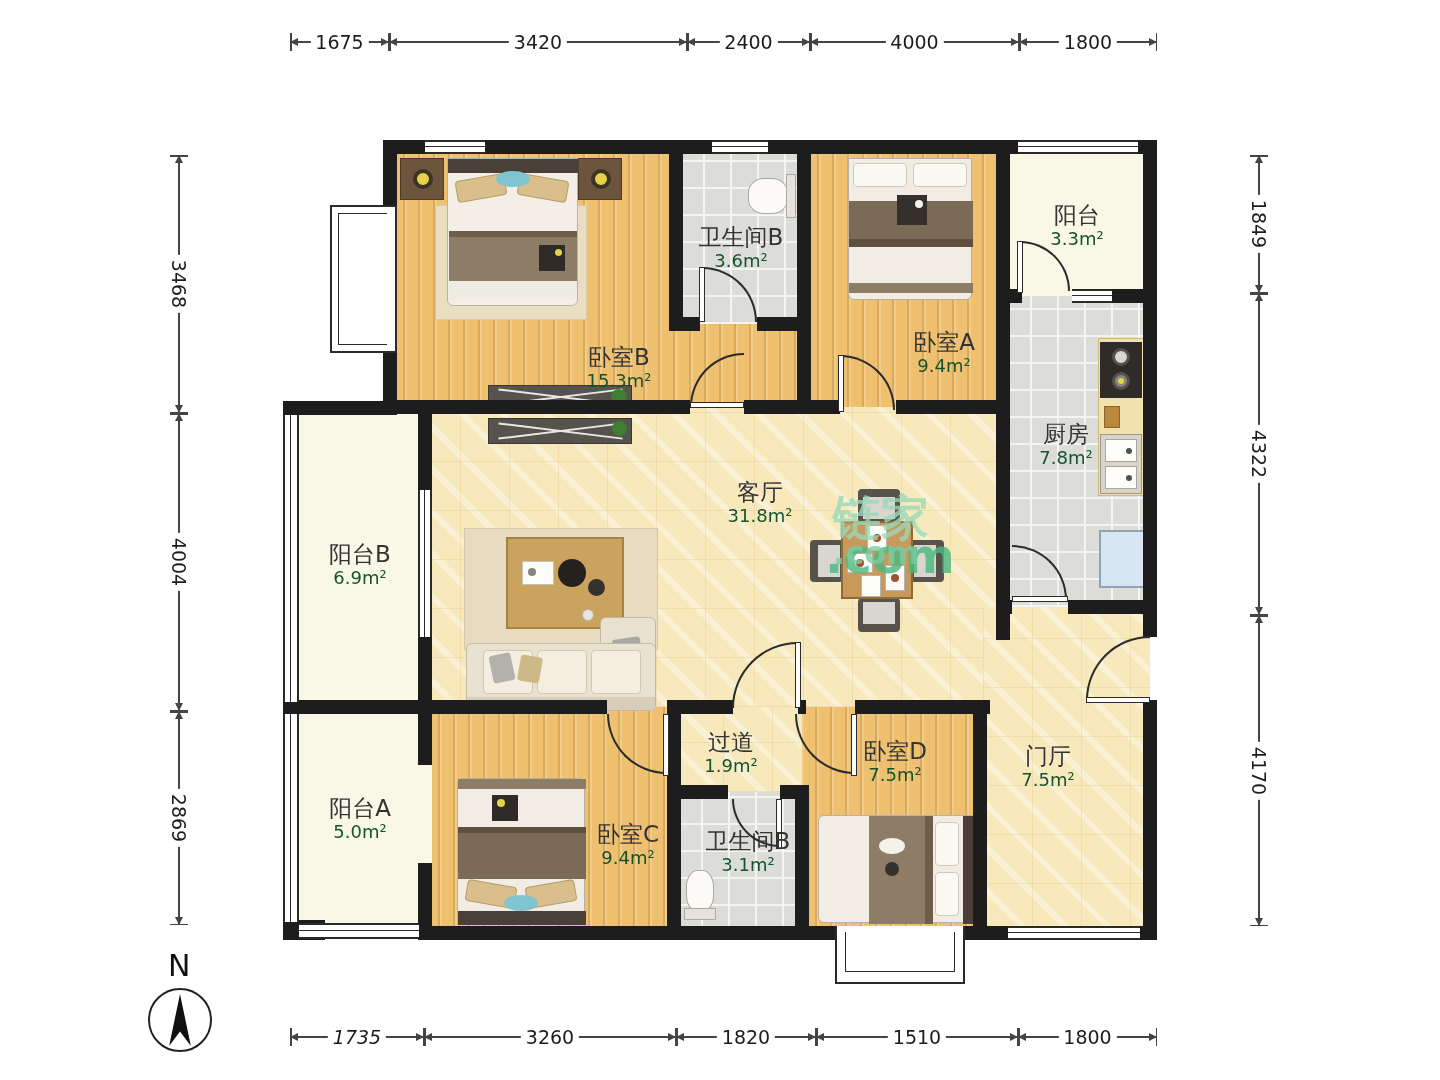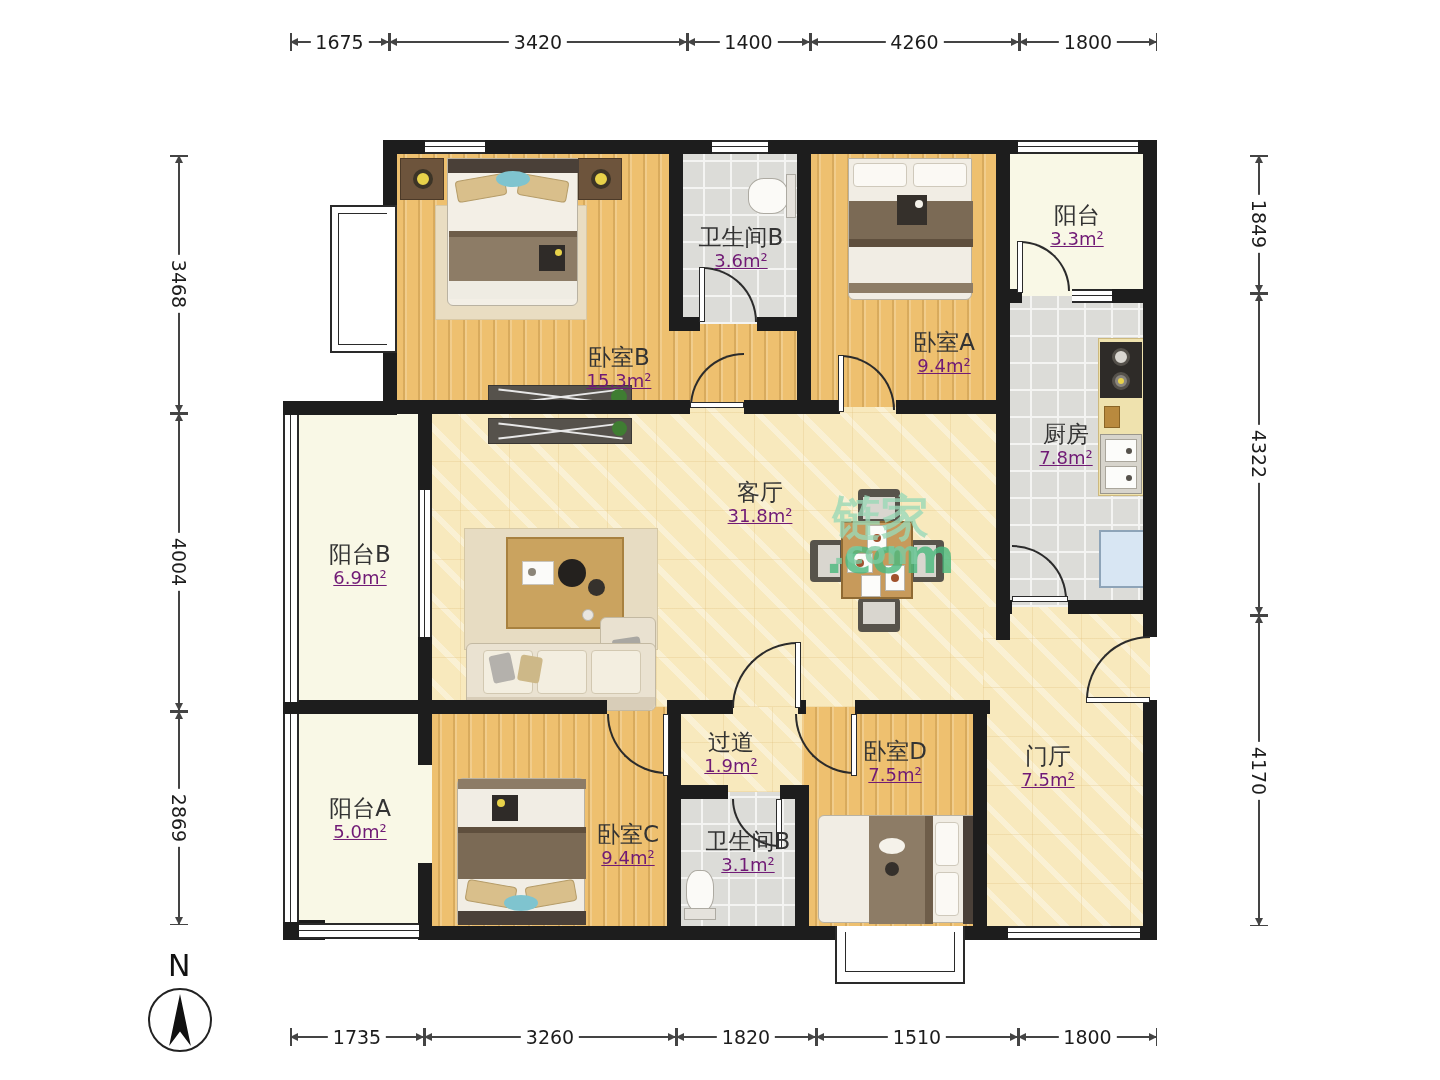--- a/index.html
+++ b/index.html
@@ -19,21 +19,21 @@
   .bay i{position:absolute;border:1px solid #2a2a2a;background:#fff;}
   
   .arc{position:absolute;z-index:26;background:transparent;border:2px solid #2b2b2b;}
   .arc-tr{border-left:none;border-bottom:none;border-top-right-radius:100%;}
   .arc-tl{border-right:none;border-bottom:none;border-top-left-radius:100%;}
   .arc-bl{border-right:none;border-top:none;border-bottom-left-radius:100%;}
   .leaf{position:absolute;background:#fff;border:1px solid #2b2b2b;z-index:27;}
   
   .rlabel{position:absolute;z-index:50;transform:translate(-50%,-50%);text-align:center;color:#333;white-space:nowrap;}
   .rlabel .nm{font-size:23px;line-height:1.15;display:block;}
-  .rlabel .ar{font-size:18px;line-height:1.2;display:block;color:#701a75;text-decoration:underline;}
+  .rlabel .ar{font-size:18px;line-height:1.2;display:block;color:#14532d;}
   
   .dim{position:absolute;z-index:60;color:#1c1c1c;}
   .dim-h{height:18px;}
   .dim-h .ln{position:absolute;left:1px;right:1px;top:8px;height:1.5px;background:#444;}
   .dim-h .tk{position:absolute;top:0;width:1.5px;height:18px;background:#444;}
   .dim-h::before{content:"";position:absolute;left:0;top:5px;border:4px solid transparent;border-right:8px solid #444;border-left:none;}
   .dim-h::after{content:"";position:absolute;right:0;top:5px;border:4px solid transparent;border-left:8px solid #444;border-right:none;}
   .dim-h span{position:absolute;left:50%;top:9px;transform:translate(-50%,-50%);background:#fff;padding:0 5px;font-size:19px;}
   .dim-v{width:18px;}
   .dim-v .ln{position:absolute;top:1px;bottom:1px;left:8px;width:1.5px;background:#444;}
@@ -354,36 +354,36 @@
   <div class="dim dim-h" style="left:389px;top:33px;width:298px;">
       <i class="ln"></i>
       <i class="tk" style="left:0;"></i>
       <i class="tk" style="right:0;"></i>
       <span>3420</span>
     </div>
   <div class="dim dim-h" style="left:687px;top:33px;width:123px;">
       <i class="ln"></i>
       <i class="tk" style="left:0;"></i>
       <i class="tk" style="right:0;"></i>
-      <span>1400</span>
+      <span>2400</span>
     </div>
   <div class="dim dim-h" style="left:810px;top:33px;width:209px;">
       <i class="ln"></i>
       <i class="tk" style="left:0;"></i>
       <i class="tk" style="right:0;"></i>
-      <span>4260</span>
+      <span>4000</span>
     </div>
   <div class="dim dim-h" style="left:1019px;top:33px;width:138px;">
       <i class="ln"></i>
       <i class="tk" style="left:0;"></i>
       <i class="tk" style="right:0;"></i>
       <span>1800</span>
     </div>
 
-  <div class="dim dim-h" style="left:290px;top:1028px;width:134px;">
+  <div class="dim dim-h" style="left:290px;top:1028px;width:134px;font-style:italic;">
       <i class="ln"></i>
       <i class="tk" style="left:0;"></i>
       <i class="tk" style="right:0;"></i>
       <span>1735</span>
     </div>
   <div class="dim dim-h" style="left:424px;top:1028px;width:252px;">
       <i class="ln"></i>
       <i class="tk" style="left:0;"></i>
       <i class="tk" style="right:0;"></i>
       <span>3260</span>

